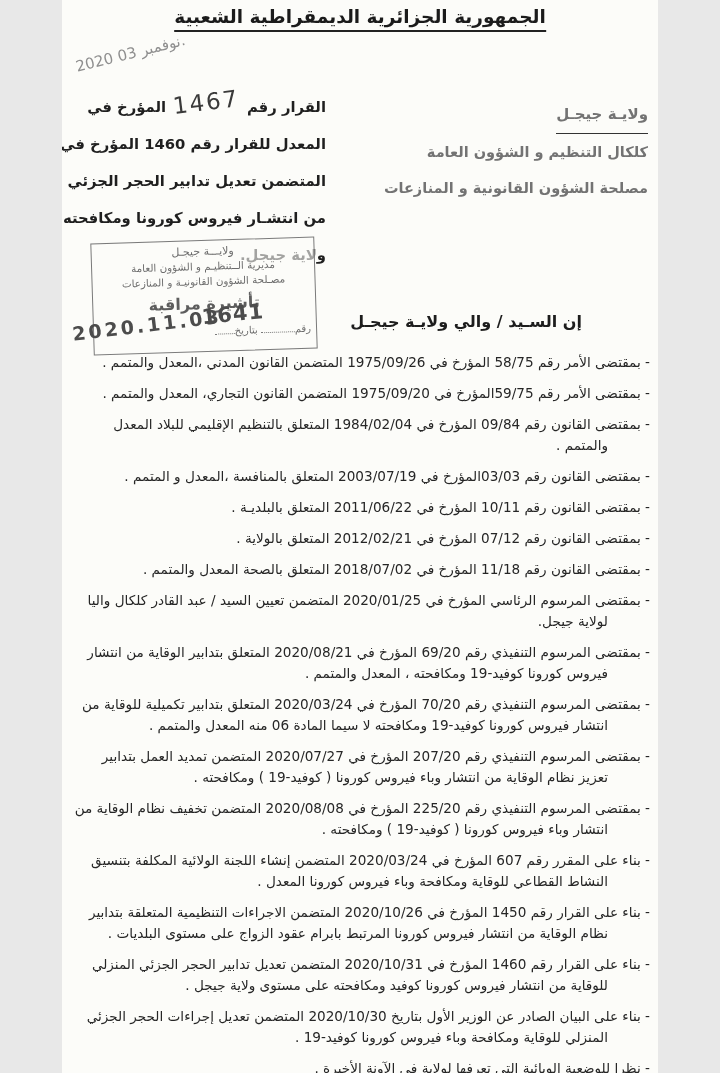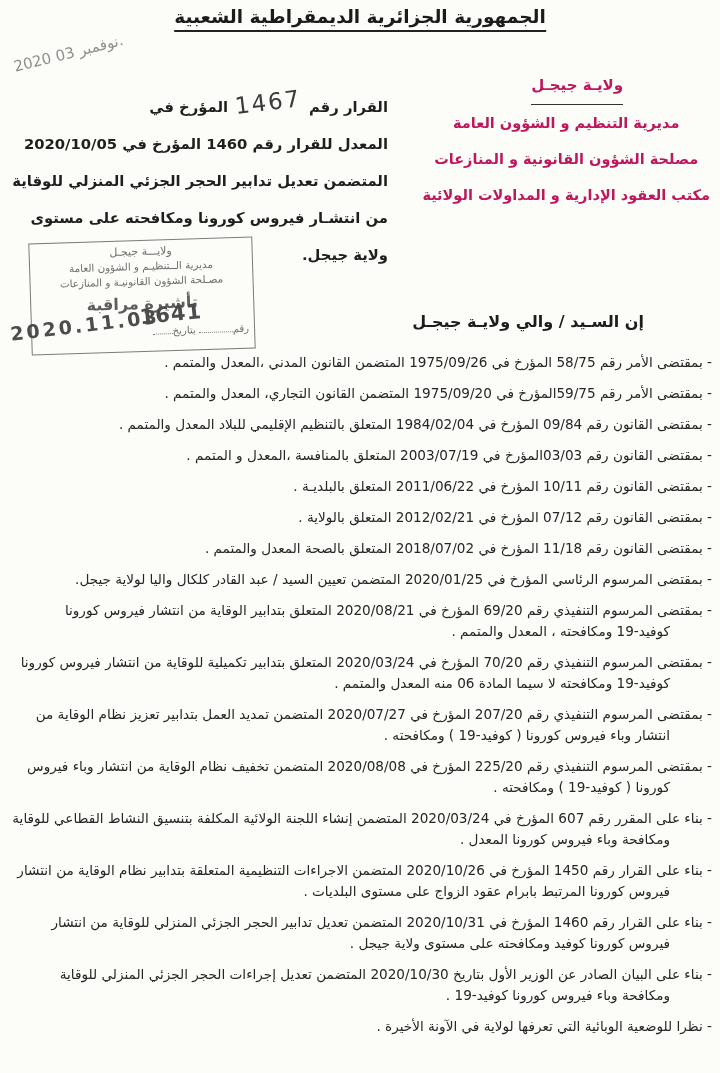--- a/index.html
+++ b/index.html
@@ -1,37 +1,37 @@
 <!DOCTYPE html>
 <html lang="ar" dir="rtl"><head>
 <meta charset="utf-8">
 <style>
   * { margin:0; padding:0; box-sizing:border-box; }
   html,body { background:#e8e8e8; }
   .page {
-    position:relative; width:720px; height:1073px; margin:0 auto;
+    position:relative; width:596px; height:1073px; margin:0 auto;
     background:#fcfcf9; color:#242424; overflow:hidden;
     font-family:"DejaVu Sans", sans-serif; direction:rtl;
   }
   
   .doc-title {
     position:absolute; top:6px; left:50%; transform:translateX(-50%);
     font-size:18.5px; font-weight:bold; color:#1b1b1b; white-space:nowrap;
     border-bottom:2px solid #222; padding-bottom:3px;
   }
   
   .corner-stamp {
     position:absolute; left:14px; top:58px;
     transform:rotate(-14deg); transform-origin:left center;
     color:#8f8f8f; font-size:15px; letter-spacing:2px; white-space:nowrap;
   }
   
   .hdr-right {
-    position:absolute; top:67px; right:10px; text-align:center;
-    font-weight:bold; color:#be185d; font-size:14.5px; line-height:36px; white-space:nowrap;
+    position:absolute; top:96px; right:10px; text-align:right;
+    font-weight:bold; color:#737373; font-size:14.5px; line-height:36px; white-space:nowrap;
   }
   .hdr-right .wilaya {
     display:inline-block; border-bottom:1.5px solid #333; padding-bottom:1px;
     margin-left:22px; font-size:15px;
   }
   
   .decree {
     position:absolute; top:86px; right:332px; text-align:right;
     font-weight:bold; color:#1f1f1f; font-size:14.8px; line-height:37px; white-space:nowrap;
   }
@@ -79,23 +79,22 @@
 <body>
 
 <div class="page">
 
   <div class="doc-title">الجمهورية الجزائرية الديمقراطية الشعبية</div>
 
   <div class="corner-stamp" dir="ltr">2020 نوفمبر 03.</div>
 
   <div class="hdr-right">
     <div><span class="wilaya">ولايـة جيجـل</span></div>
-    <div>مديرية التنظيم و الشؤون العامة</div>
+    <div>كلكال التنظيم و الشؤون العامة</div>
     <div>مصلحة الشؤون القانونية و المنازعات</div>
-    <div>مكتب  العقود الإدارية  و المداولات الولائية</div>
   </div>
 
   <div class="decree">
     <div>
       <span>القرار رقم</span>
       <span class="hand" dir="ltr">1467</span>
       <span>المؤرخ في</span>
     </div>
     <div>المعدل للقرار رقم 1460 المؤرخ في 2020/10/05</div>
     <div>المتضمن تعديل تدابير الحجر الجزئي المنزلي للوقاية</div>

